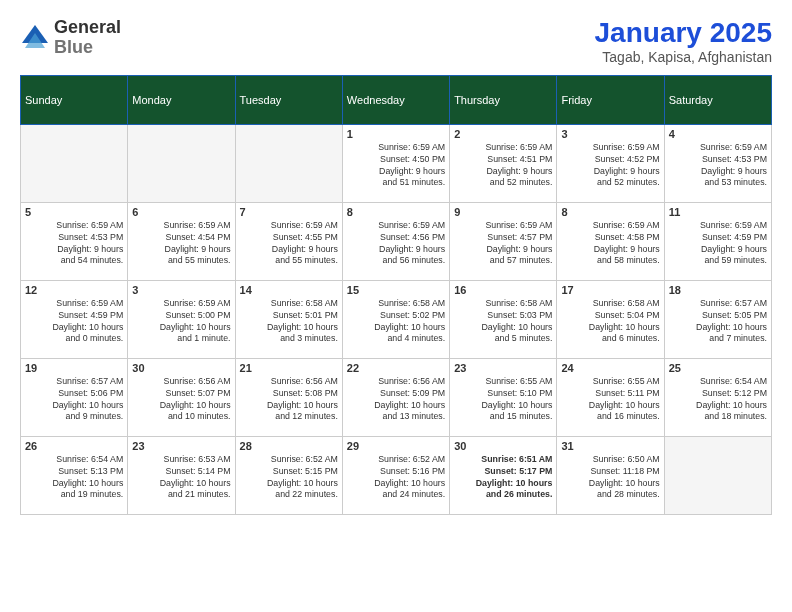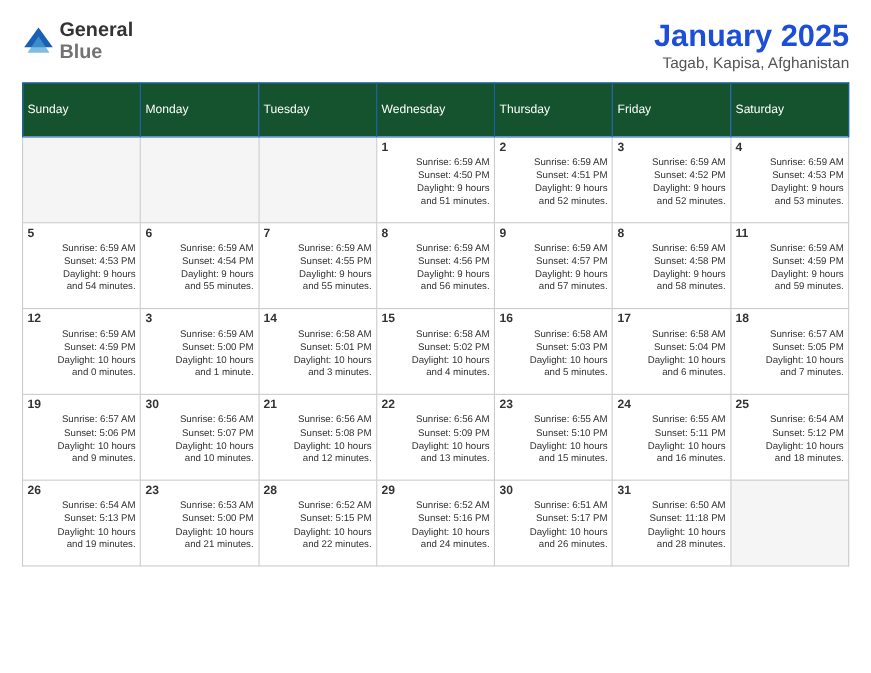--- a/index.html
+++ b/index.html
@@ -316,41 +316,41 @@
           <td>
             <span class="day-num">26</span>
             <div class="day-info" style="white-space: pre-line;">Sunrise: 6:54 AM
 Sunset: 5:13 PM
 Daylight: 10 hours
 and 19 minutes.</div>
           </td>
           <td>
             <span class="day-num">23</span>
             <div class="day-info" style="white-space: pre-line;">Sunrise: 6:53 AM
-Sunset: 5:00 PM
+Sunset: 5:14 PM
 Daylight: 10 hours
 and 21 minutes.</div>
           </td>
           <td>
             <span class="day-num">28</span>
             <div class="day-info" style="white-space: pre-line;">Sunrise: 6:52 AM
 Sunset: 5:15 PM
 Daylight: 10 hours
 and 22 minutes.</div>
           </td>
           <td>
             <span class="day-num">29</span>
             <div class="day-info" style="white-space: pre-line;">Sunrise: 6:52 AM
 Sunset: 5:16 PM
 Daylight: 10 hours
 and 24 minutes.</div>
           </td>
           <td>
             <span class="day-num">30</span>
-            <div class="day-info" style="white-space: pre-line;">Sunrise: 6:51 AM
+            <div class="day-info" style="white-space: pre-line; font-weight: bold;">Sunrise: 6:51 AM
 Sunset: 5:17 PM
 Daylight: 10 hours
 and 26 minutes.</div>
           </td>
           <td>
             <span class="day-num">31</span>
             <div class="day-info" style="white-space: pre-line;">Sunrise: 6:50 AM
 Sunset: 11:18 PM
 Daylight: 10 hours
 and 28 minutes.</div>

